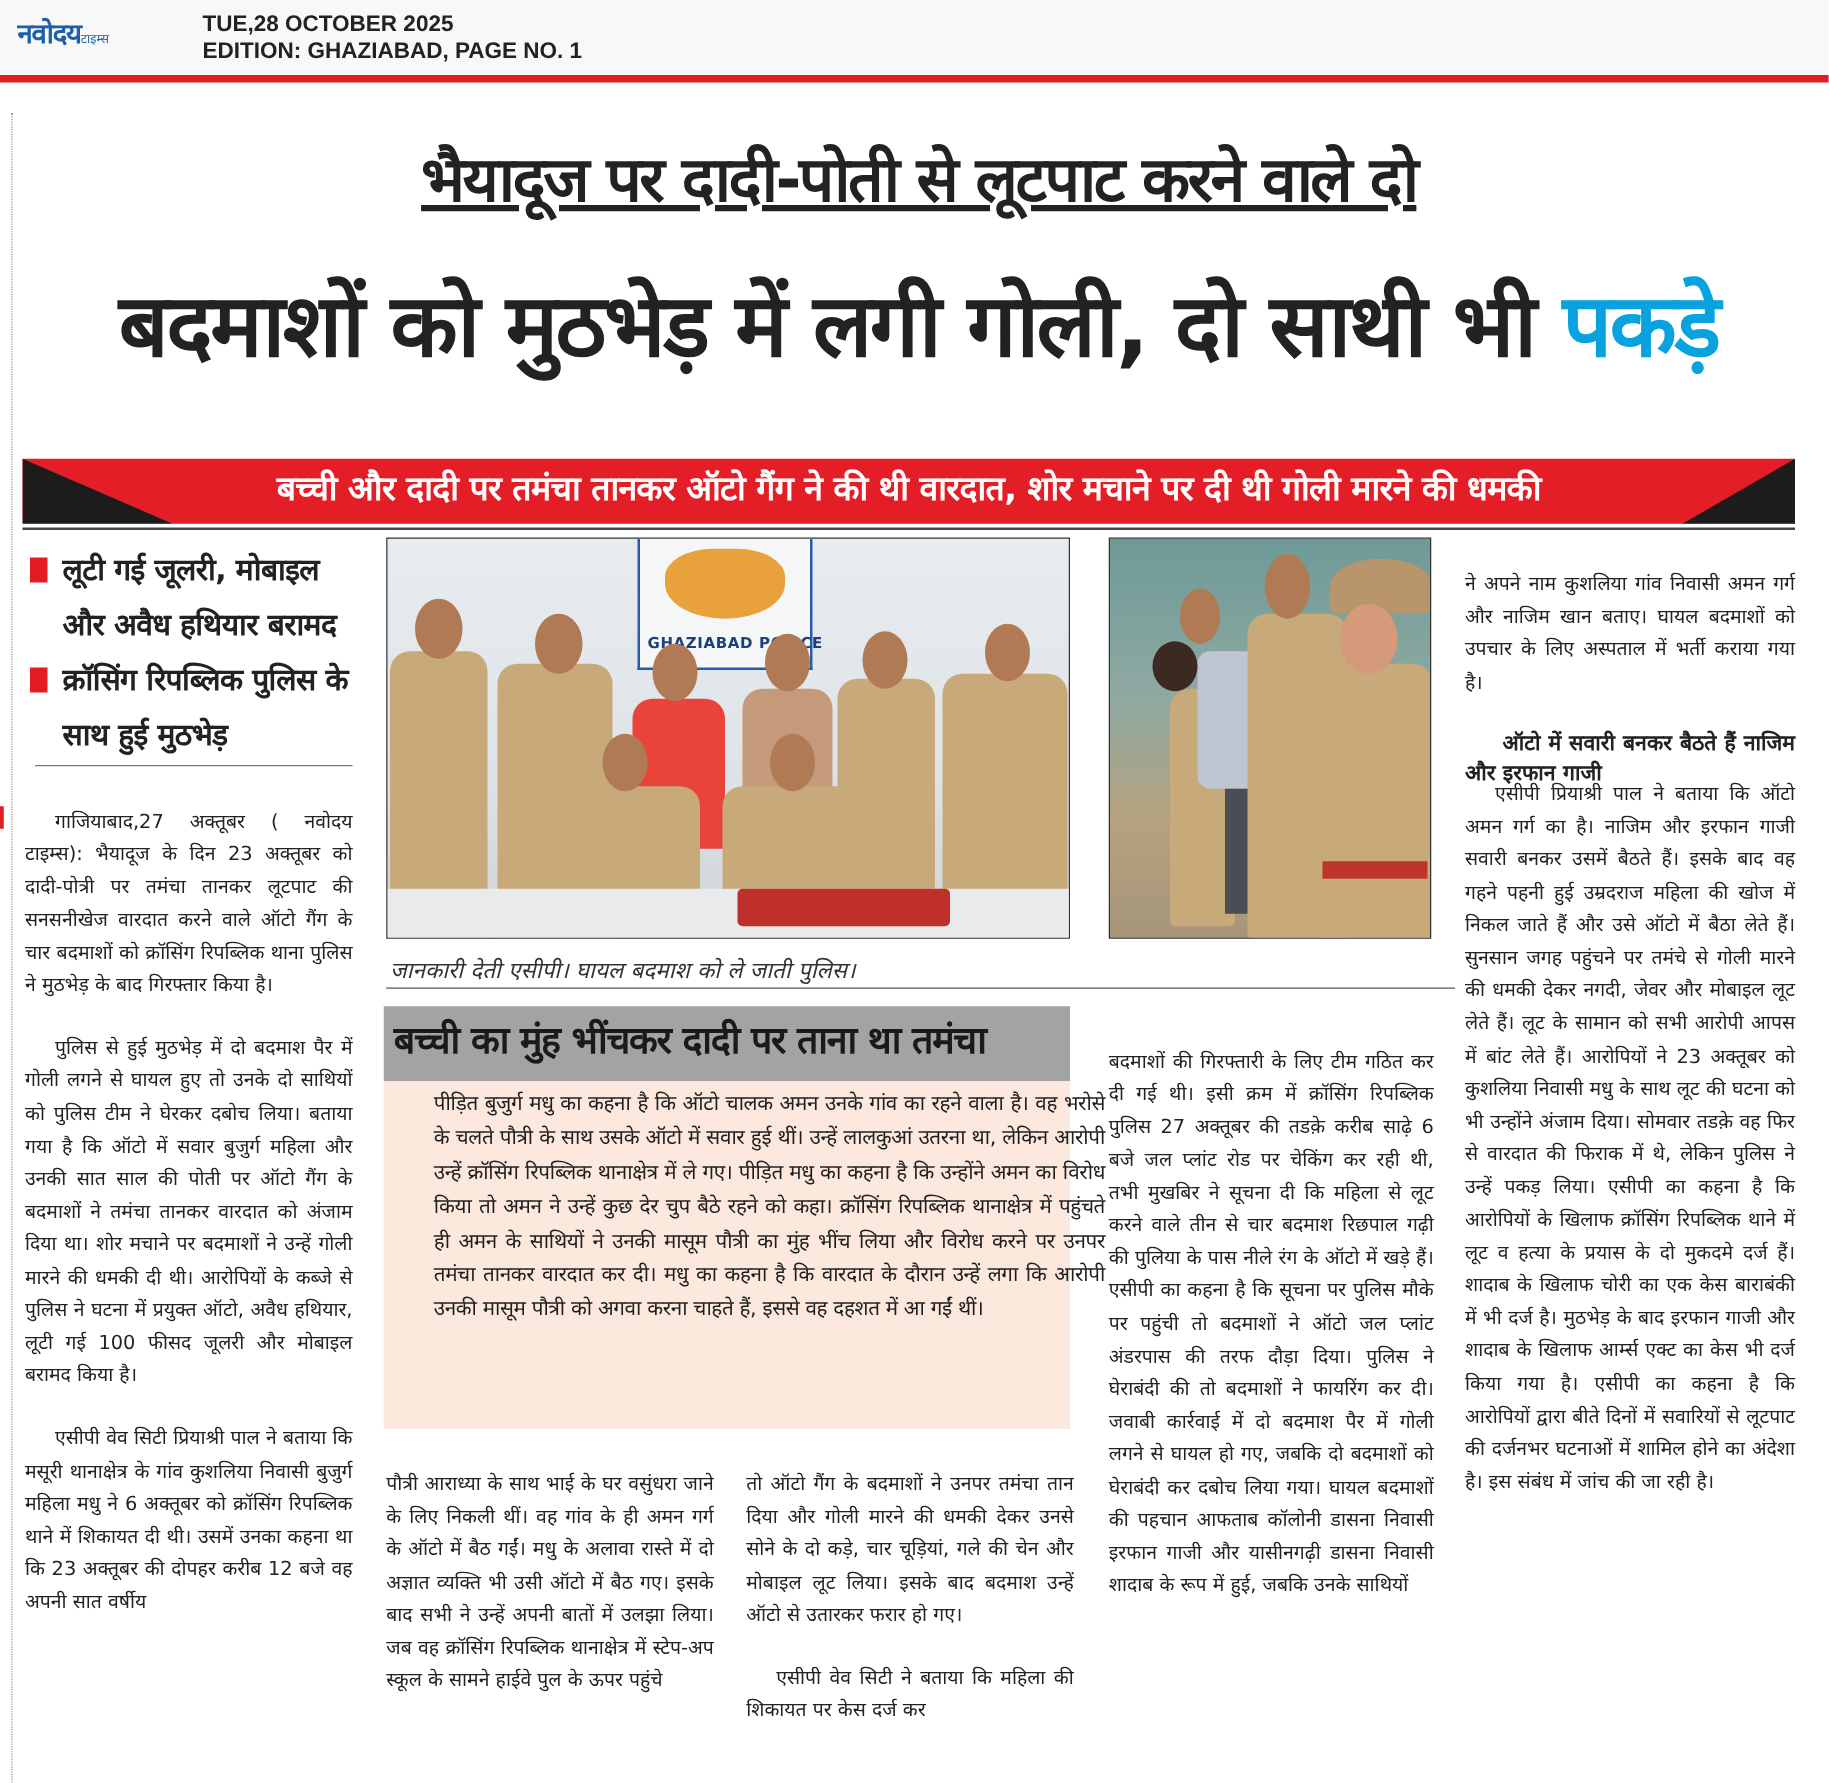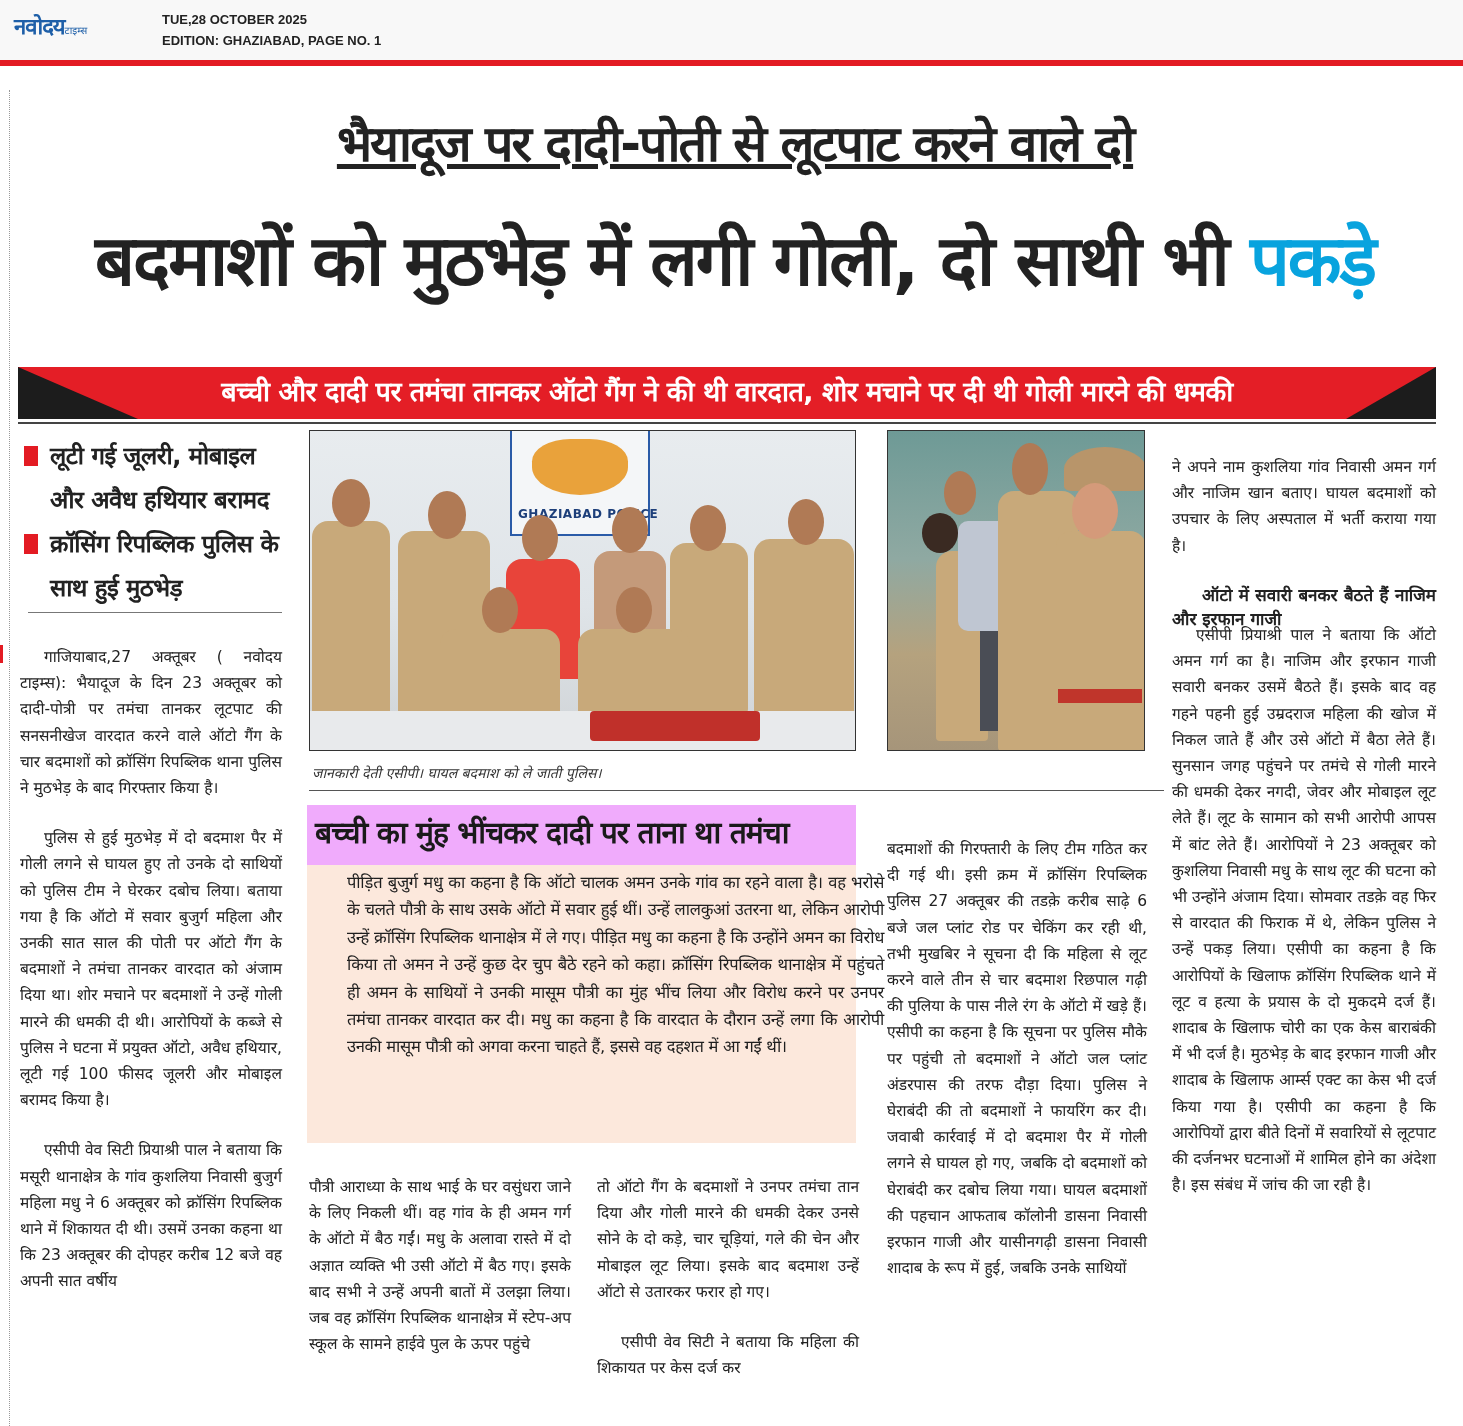--- a/index.html
+++ b/index.html
@@ -2,21 +2,21 @@
 <html><head>
 <meta charset="utf-8">
 <style>
   * { box-sizing: border-box; margin: 0; padding: 0; }
   html, body { width: 1463px; height: 1426px; overflow: hidden; background: #ffffff; }
   body { font-family: "DejaVu Sans", "Liberation Sans", sans-serif; color: #1a1a1a; position: relative; }
 
   .topbar { position: absolute; left: 0; top: 0; width: 1463px; height: 60px; background: #f8f8f8; }
   .logo { position: absolute; left: 14px; top: 10px; font-weight: bold; font-size: 22px; color: #1e5fa8; letter-spacing: -1px; font-family: "DejaVu Sans", sans-serif; }
   .logo small { font-size: 10px; font-weight: normal; letter-spacing: 0; }
-  .edition { position: absolute; left: 162px; top: 9px; font-family: "Liberation Sans", sans-serif; font-size: 13px; font-weight: bold; line-height: 21px; color: #222; }
+  .edition { position: absolute; left: 162px; top: 9px; font-family: "Liberation Sans", sans-serif; font-size: 18px; font-weight: bold; line-height: 21px; color: #222; }
   .redline { position: absolute; left: 0; top: 60px; width: 1463px; height: 6px; background: #e31b23; }
 
   .leftrule { position: absolute; left: 9px; top: 90px; width: 0; height: 1336px; border-left: 1px dotted #999; }
 
   .headline { position: absolute; left: 20px; width: 1430px; text-align: center; font-family: "DejaVu Sans", sans-serif; font-weight: bold; color: #222; letter-spacing: -2px; }
   .h1 { top: 96px; font-size: 50px; line-height: 96px; text-decoration: underline; }
   .h2 { top: 213px; font-size: 70px; line-height: 96px; }
   .h2 .blue { color: #08a3de; }
 
   .strap { position: absolute; left: 18px; top: 367px; width: 1418px; height: 52px; background: #e41e26; overflow: hidden; }
@@ -33,29 +33,29 @@
   .col { position: absolute; font-family: "DejaVu Sans", sans-serif; font-size: 15.5px; line-height: 26.2px; text-align: justify; color: #222; }
   .col p { text-indent: 0; margin-top: 24px; }
   .col p.ind { text-indent: 24px; }
   .col1 { left: 20px; top: 620px; width: 262px; }
   .col4a { left: 1172px; top: 430px; width: 264px; }
   .col4 { left: 1172px; top: 598px; width: 264px; }
   .subhead2 { font-weight: bold; font-size: 17px; line-height: 24px; }
 
   .photo1 { position: absolute; left: 309px; top: 430px; width: 547px; height: 321px; border: 1px solid #333; overflow: hidden; background: linear-gradient(180deg,#e8ecef 0%,#dfe4e8 55%,#cfd3d6 100%); }
   .photo2 { position: absolute; left: 887px; top: 430px; width: 258px; height: 321px; border: 1px solid #333; overflow: hidden; background: linear-gradient(180deg,#6e9a96 0%,#8fa9a2 40%,#b5a27e 70%,#a6957a 100%); }
-  .ph-cap { position: absolute; left: 312px; top: 763px; font-style: italic; font-size: 14px; color: #333; }
+  .ph-cap { position: absolute; left: 312px; top: 763px; font-style: italic; font-size: 18px; color: #333; }
   .cap-rule { position: absolute; left: 309px; top: 790px; width: 855px; height: 1px; background: #555; }
 
   .fig { position: absolute; }
   .cop { background: #c8a97a; border-radius: 16px 16px 4px 4px; }
   .cap { background: #b8956a; border-radius: 50% 50% 10% 10%; }
   .head { background: #b07a55; border-radius: 50%; }
 
-  .box-head { position: absolute; left: 307px; top: 805px; width: 549px; height: 60px; background: #f0abfc; text-align: right; }
+  .box-head { position: absolute; left: 307px; top: 805px; width: 549px; height: 60px; background: #a3a3a3; text-align: right; }
   .box-head span { position: absolute; left: 8px; top: 6px; font-weight: bold; font-size: 30px; line-height: 44px; color: #1a1a1a; letter-spacing: -1px; white-space: nowrap; }
   .box-body { position: absolute; left: 307px; top: 865px; width: 549px; height: 278px; background: #fce8dc; }
   .box-body p { position: absolute; left: 6px; top: 4px; width: 537px; font-size: 16.5px; line-height: 27.4px; text-align: justify; color: #1e1e1e; letter-spacing: -0.3px; margin-left: 34px; }
 
   .col2 { left: 309px; top: 1150px; width: 262px; }
   .col3 { left: 597px; top: 1150px; width: 262px; }
   .col5 { left: 887px; top: 812px; width: 260px; }
 
   .badge-red { position: absolute; left: 0; top: 645px; width: 3px; height: 18px; background: #e31b23; }
 </style>

